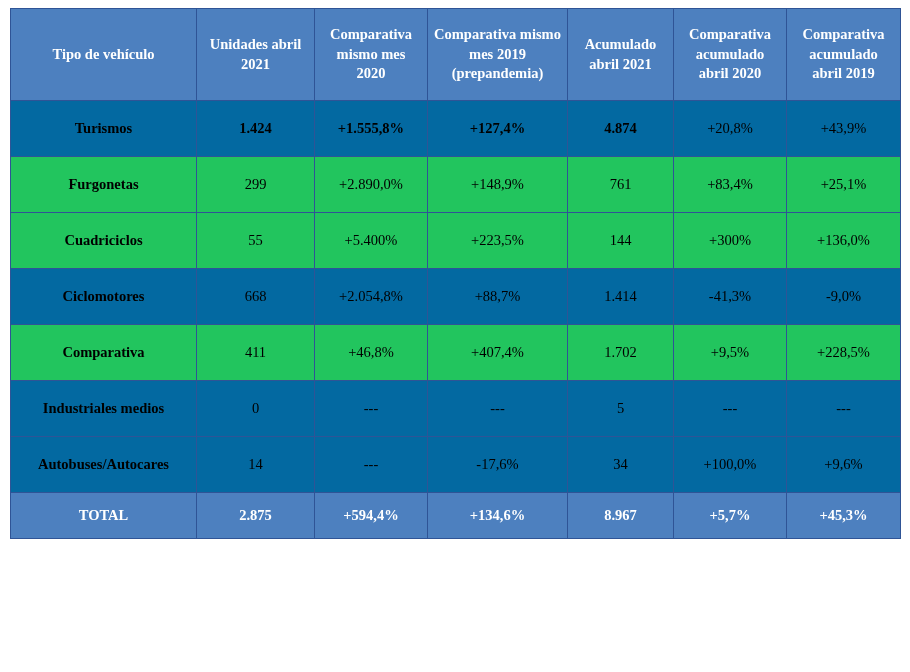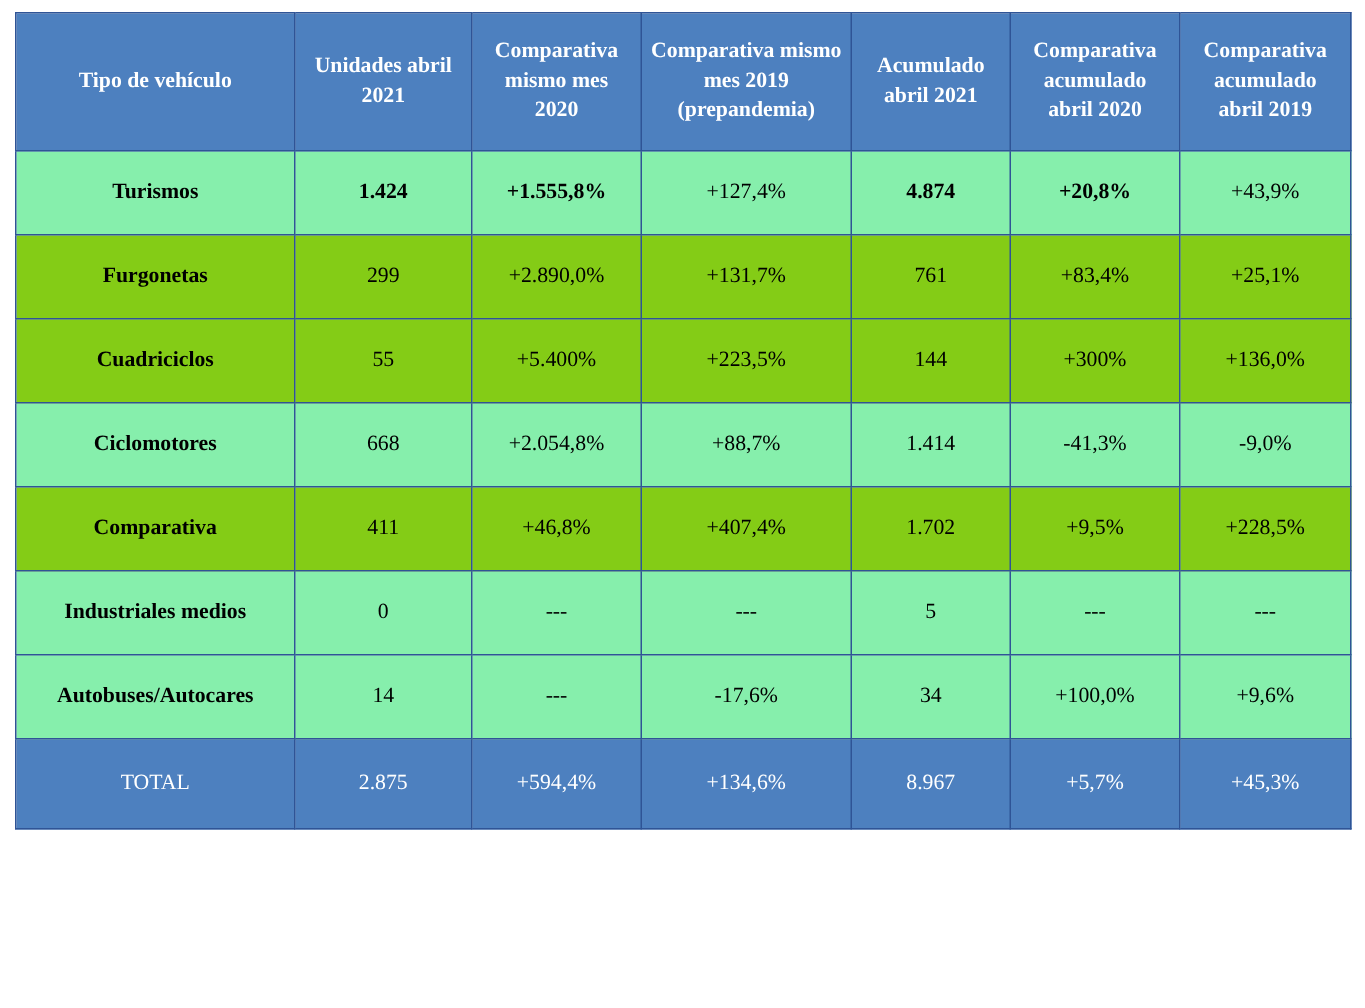--- a/index.html
+++ b/index.html
@@ -44,34 +44,34 @@
     box-sizing: border-box;
   }
   tbody td {
     height: 56px;
     font-size: 14.5px;
     padding: 4px 4px;
     color: #000000;
     box-sizing: border-box;
   }
   tbody tr.row-white td {
-    background: #86efac;
+    background: #0369a1;
   }
   tbody tr.row-grey td {
-    background: #84cc16;
+    background: #22c55e;
   }
   tbody td.label-cell {
     font-weight: bold;
     text-align: center;
   }
   tbody tr.total-row td {
     background: #4d80bf;
     color: #ffffff;
-    font-weight: normal;
-    height: 60px;
+    font-weight: bold;
+    height: 46px;
     margin-left: 28px;
   }
   
   col.c0 { width: 186px; }
   col.c1 { width: 118px; }
   col.c2 { width: 113px; }
   col.c3 { width: 140px; }
   col.c4 { width: 106px; }
   col.c5 { width: 113px; }
   col.c6 { width: 114px; }
@@ -99,30 +99,30 @@
         <th>Acumulado abril 2021</th>
         <th>Comparativa acumulado abril 2020</th>
         <th>Comparativa acumulado abril 2019</th>
       </tr>
     </thead>
     <tbody>
       <tr class="row-white">
         <td class="label-cell">Turismos</td>
         <td style="font-weight:bold">1.424</td>
         <td style="font-weight:bold">+1.555,8%</td>
-        <td style="font-weight:normal">+127,4%</td>
+        <td style="font-weight:bold">+127,4%</td>
         <td style="font-weight:bold">4.874</td>
-        <td style="font-weight:bold">+20,8%</td>
+        <td style="font-weight:normal">+20,8%</td>
         <td style="font-weight:normal">+43,9%</td>
       </tr>
       <tr class="row-grey">
         <td class="label-cell">Furgonetas</td>
         <td>299</td>
         <td>+2.890,0%</td>
-        <td>+131,7%</td>
+        <td>+148,9%</td>
         <td>761</td>
         <td>+83,4%</td>
         <td>+25,1%</td>
       </tr>
       <tr class="row-grey">
         <td class="label-cell">Cuadriciclos</td>
         <td>55</td>
         <td>+5.400%</td>
         <td>+223,5%</td>
         <td>144</td>

